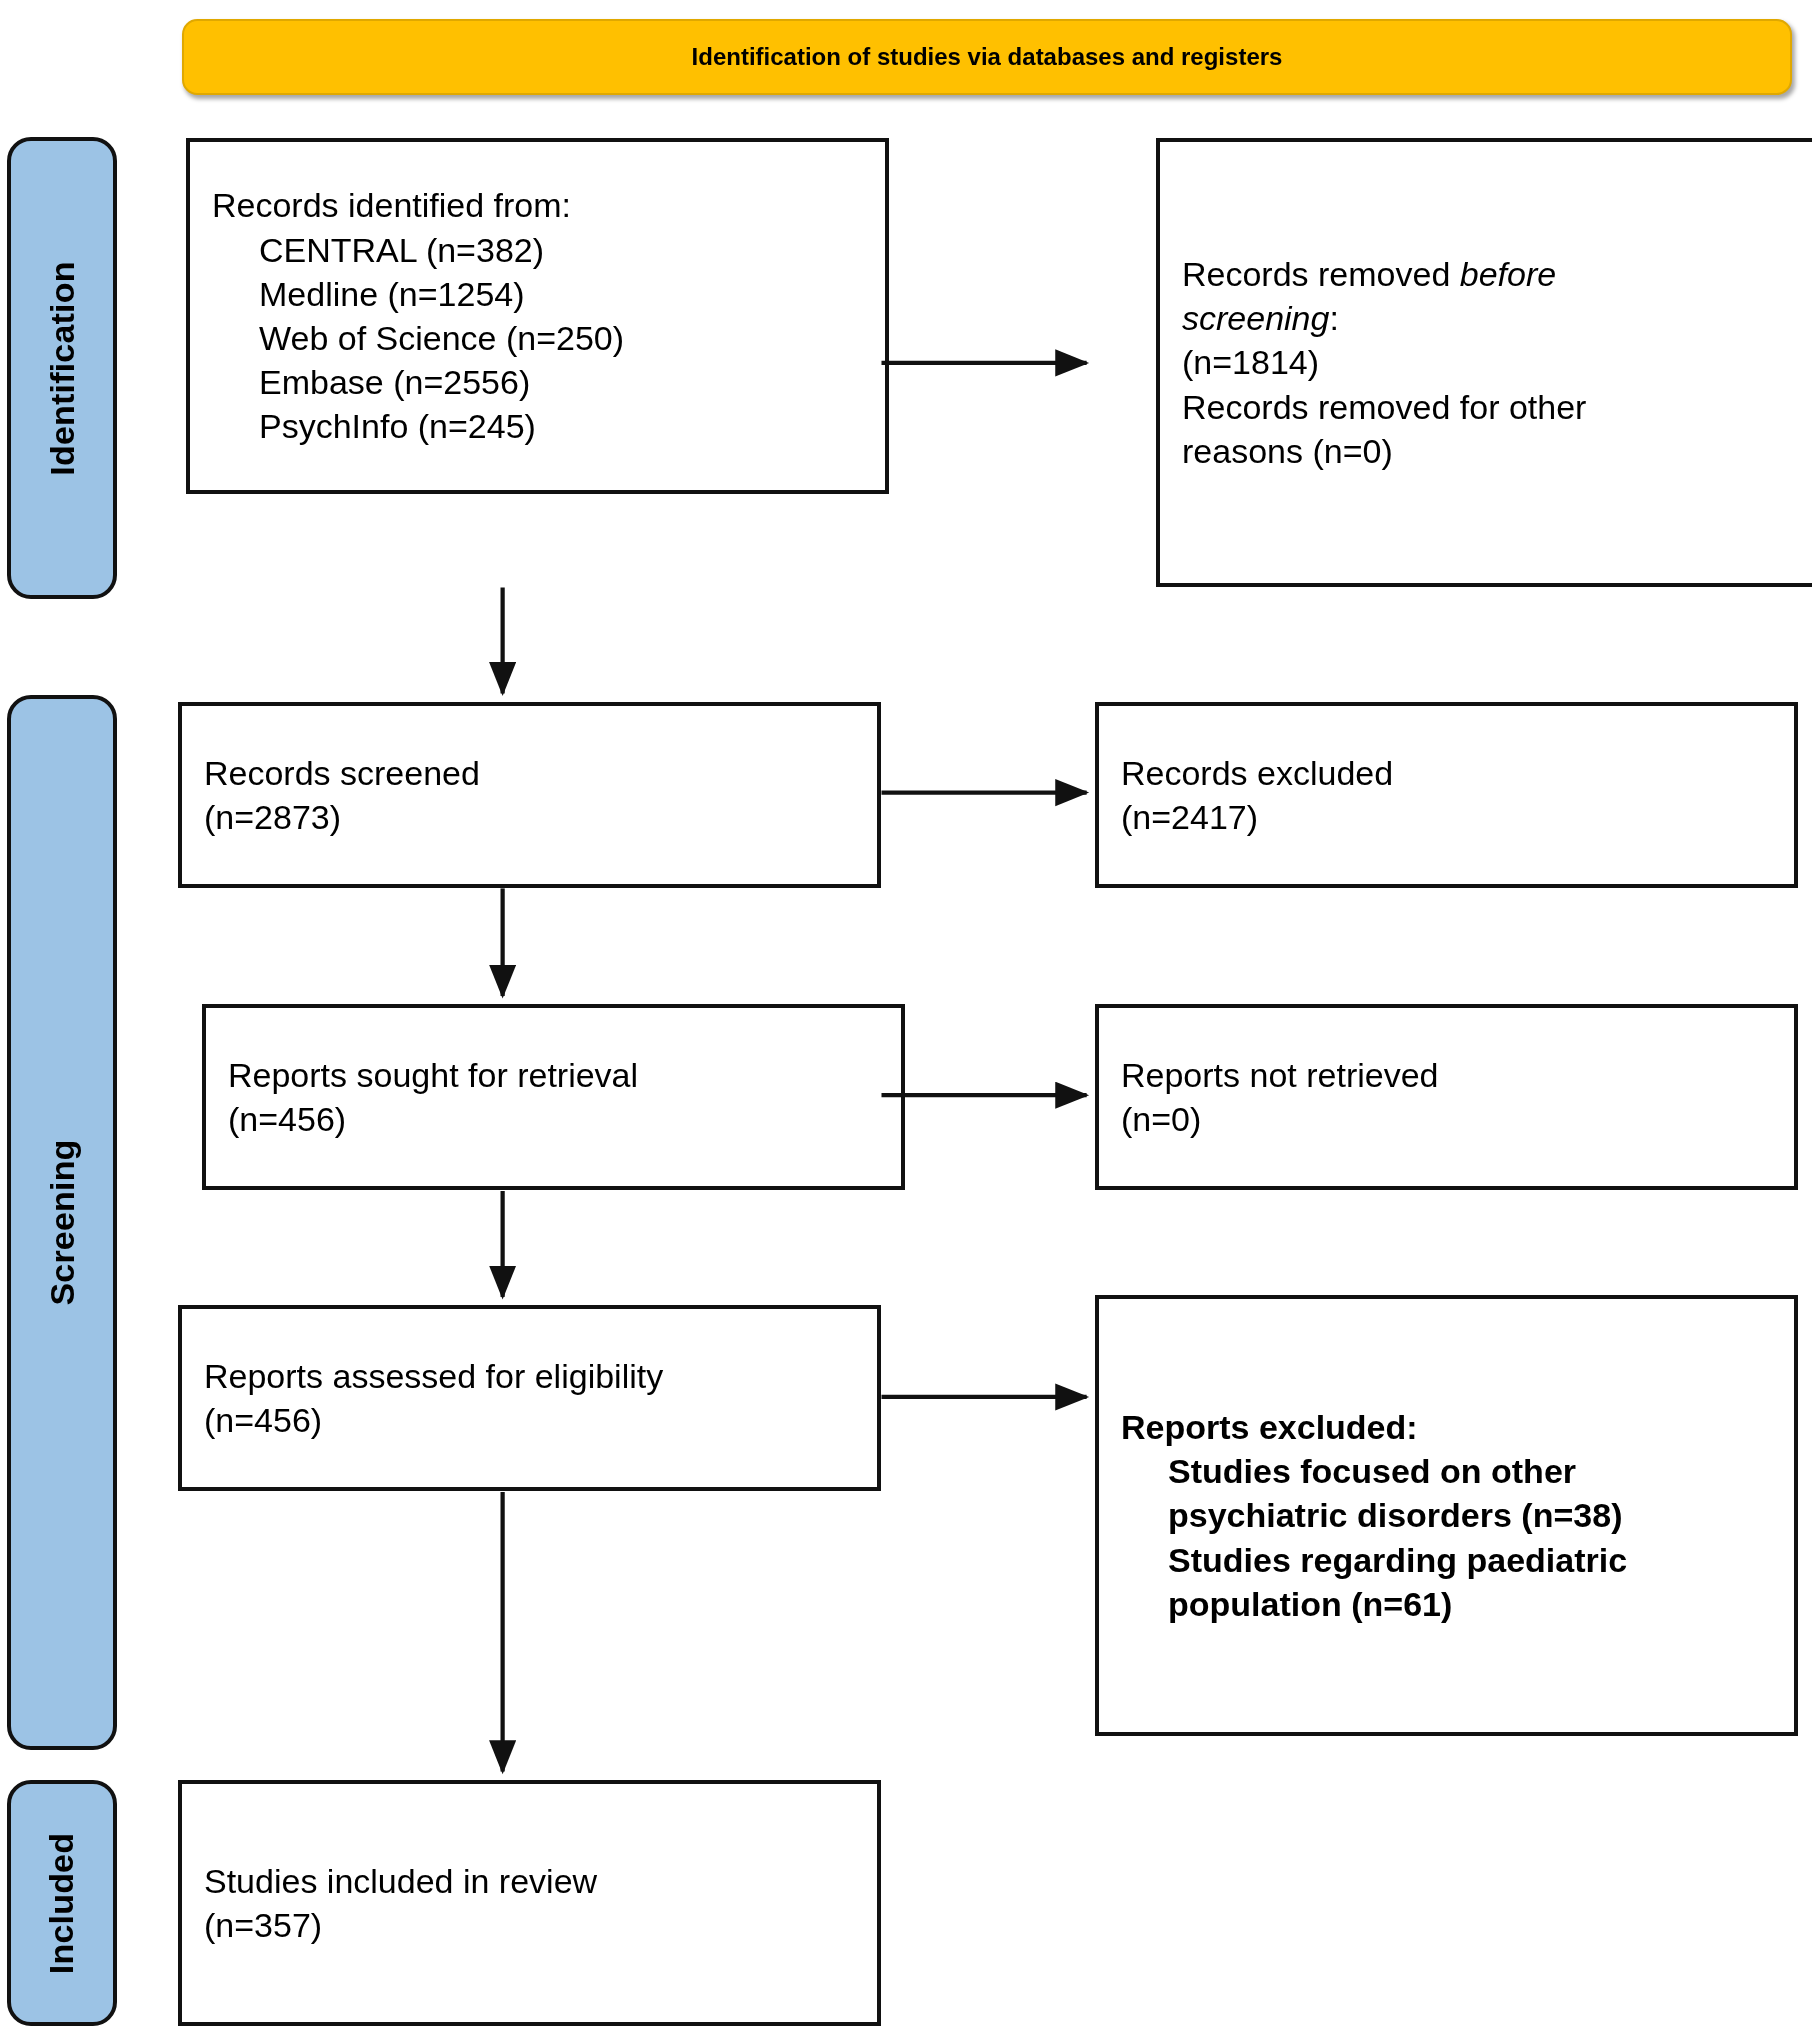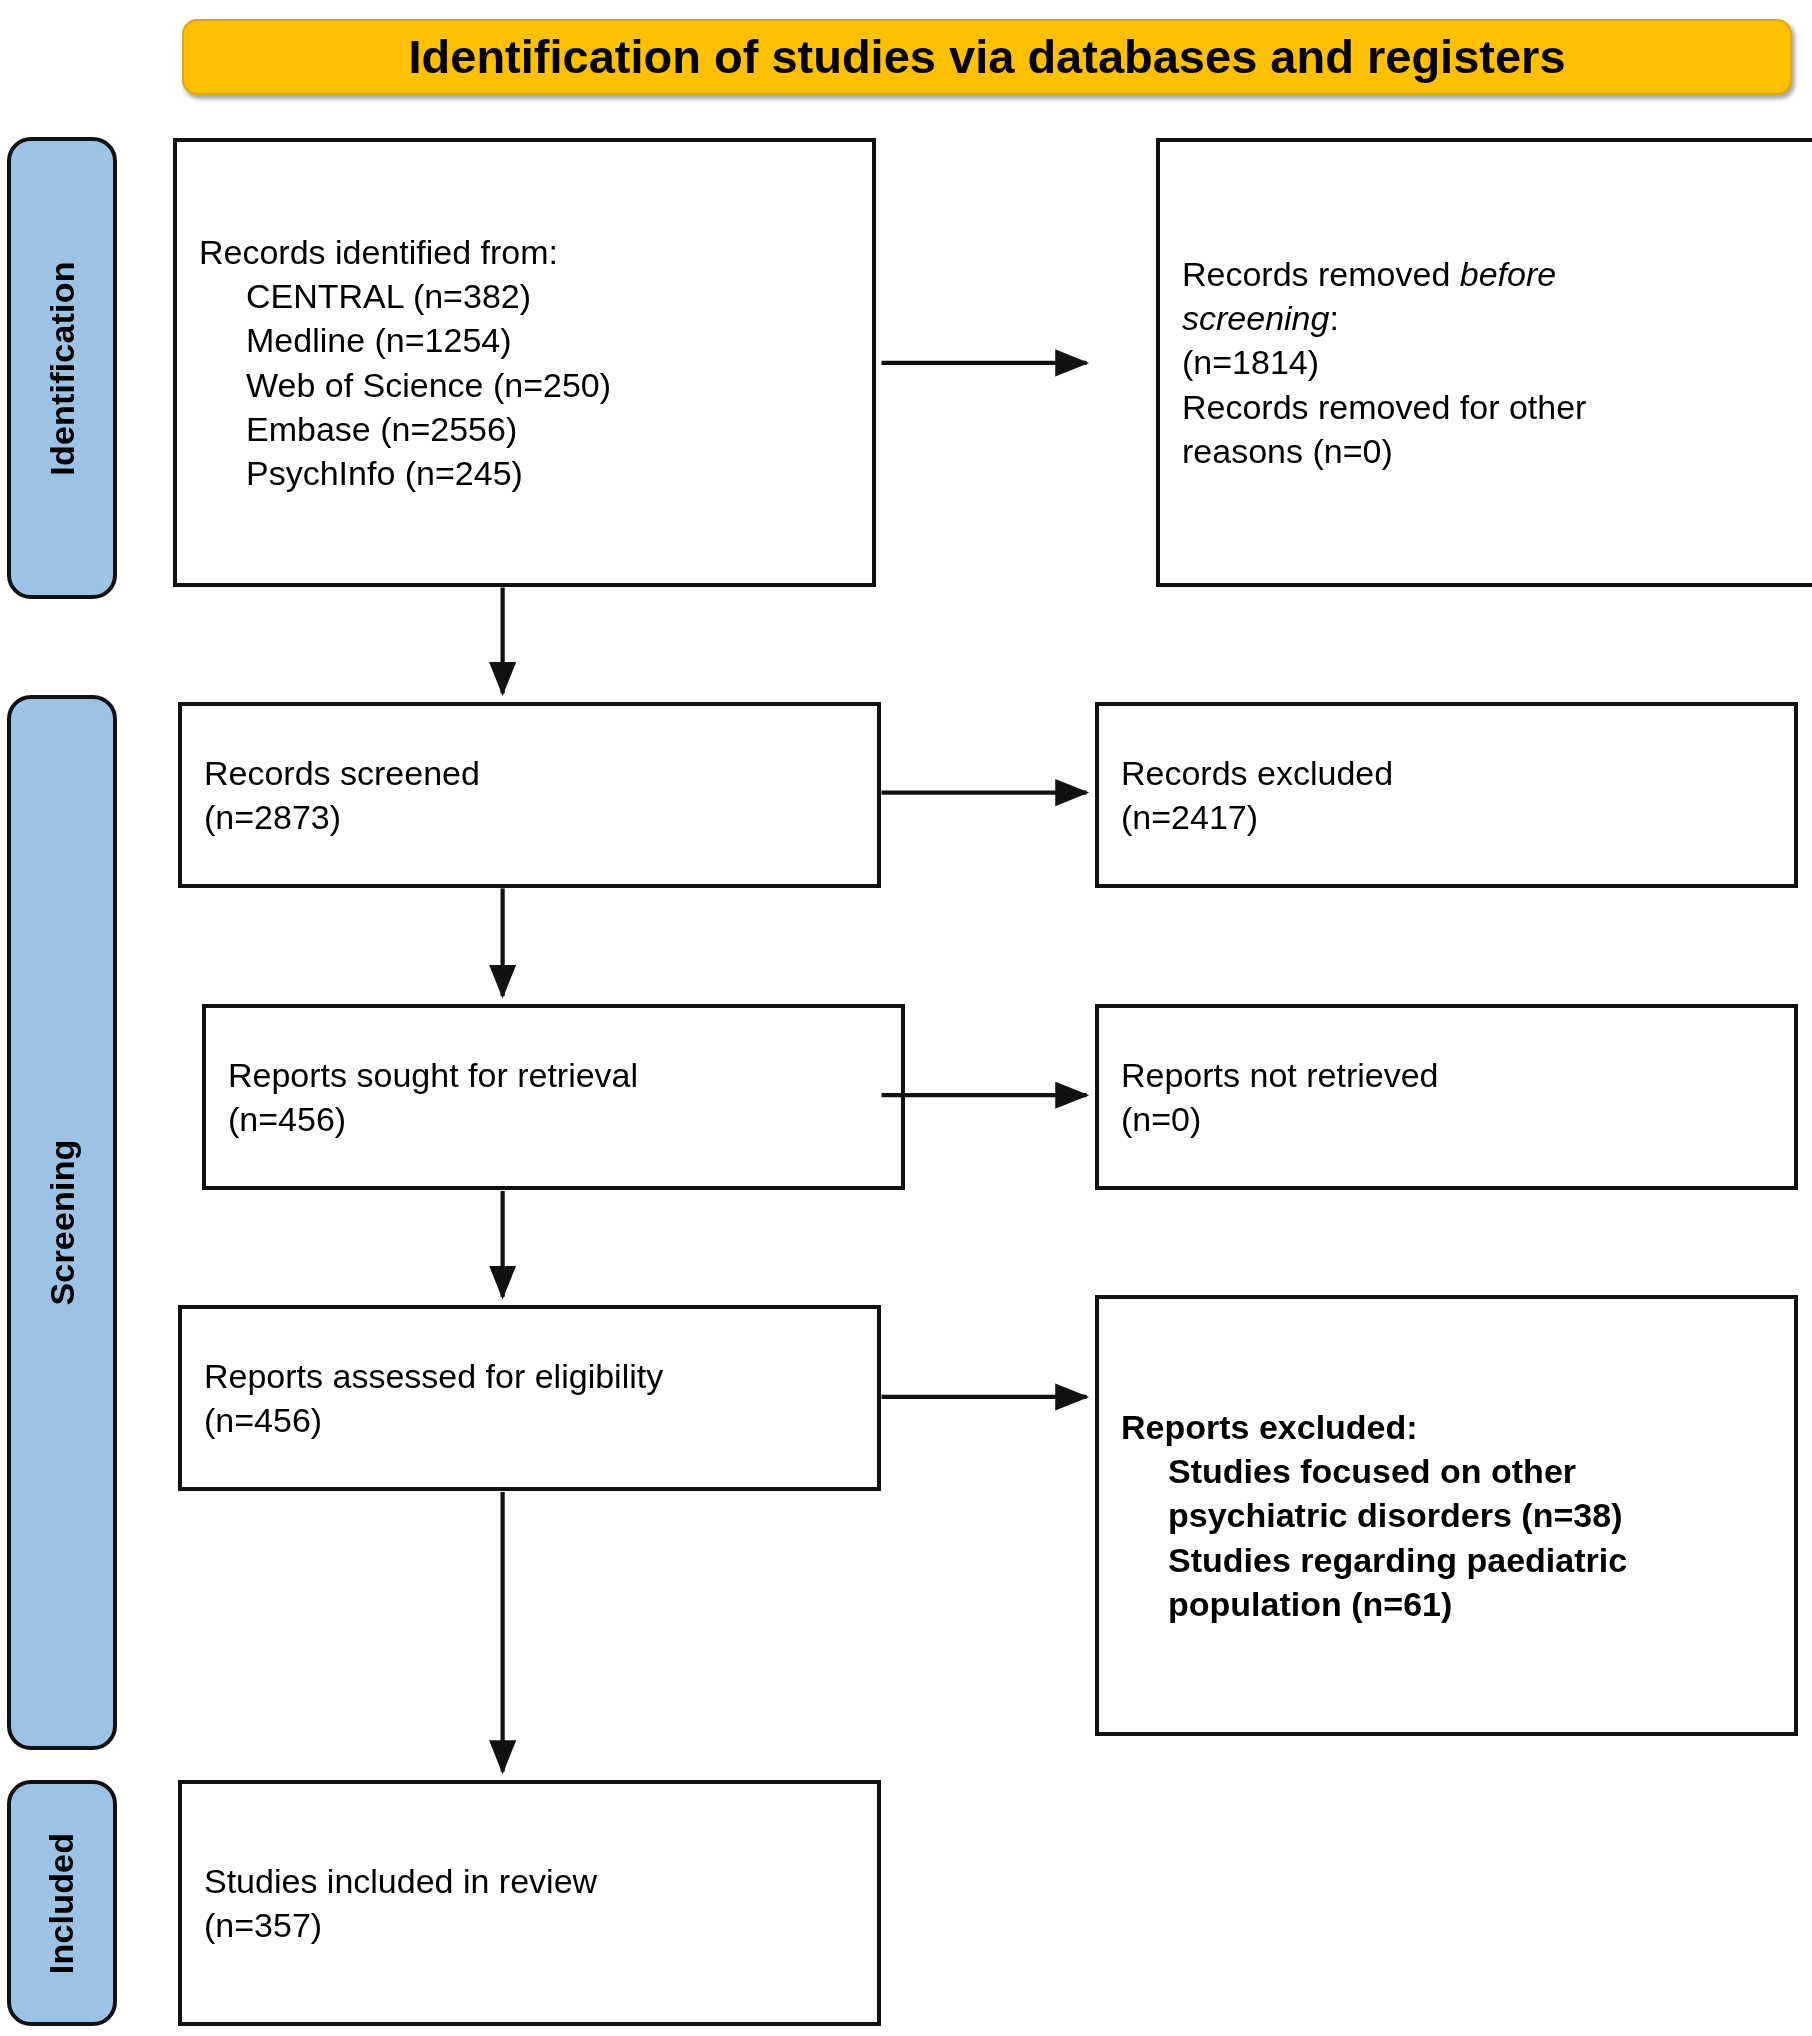--- a/index.html
+++ b/index.html
@@ -47,21 +47,21 @@
     border: 2.5px solid #E0A800;
     border-radius: 15.3px;
     box-sizing: border-box;
     display: flex;
     align-items: center;
     justify-content: center;
     box-shadow: 2.5px 3.4px 4.2px rgba(0,0,0,0.35);
   }
   .banner .banner-label {
     font-weight: bold;
-    font-size: 47px;
+    font-size: 24px;
     color: #000000;
     text-align: center;
   }
 
   
   .pbox {
     position: absolute;
     background: #ffffff;
     border: 4.2px solid #111111;
     box-sizing: border-box;
@@ -110,21 +110,21 @@
   </div>
 
   <div class="phase-tab" style="left:6.8px; top:695px; width:110px; height:1055px;">
     <span class="phase-label">Screening</span>
   </div>
 
   <div class="phase-tab" style="left:6.8px; top:1780px; width:110px; height:246px;">
     <span class="phase-label">Included</span>
   </div>
 
-  <div class="pbox" style="left:173px; top:138px; width:703px; height:449px;justify-content:center;">
+  <div class="pbox" style="left:186px; top:138px; width:703px; height:356px;justify-content:center;">
     <div class="pbox-inner">
       <div class="pline">Records identified from:</div>
       <div class="pline indent">CENTRAL (n=382)</div>
       <div class="pline indent">Medline (n=1254)</div>
       <div class="pline indent">Web of Science (n=250)</div>
       <div class="pline indent">Embase (n=2556)</div>
       <div class="pline indent">PsychInfo (n=245)</div>
     </div>
   </div>
 

